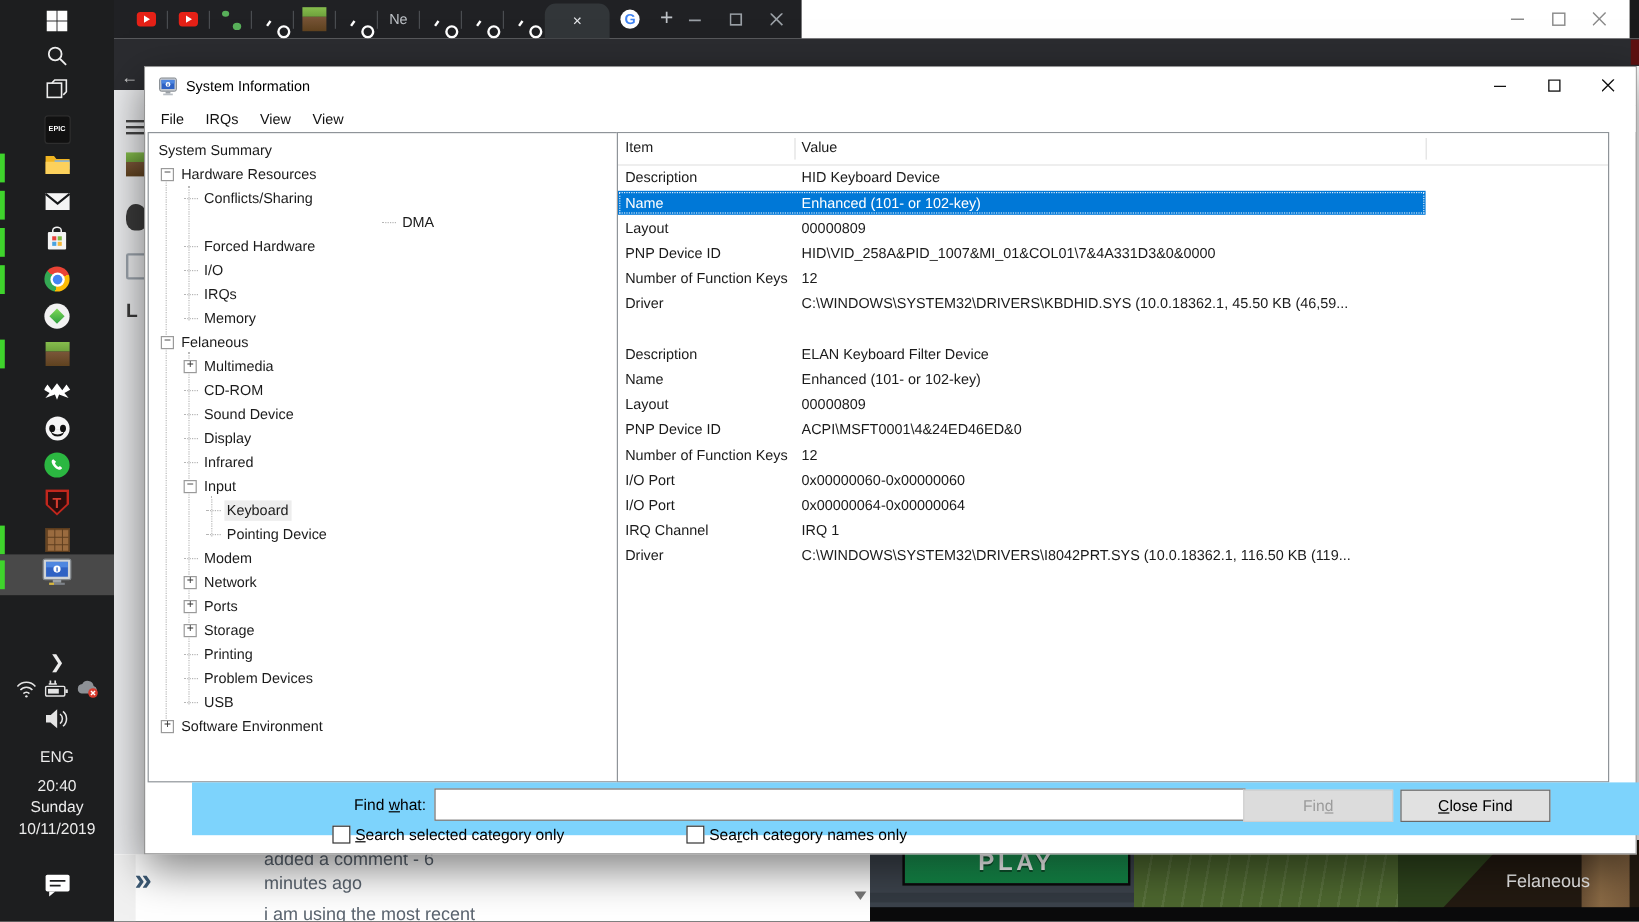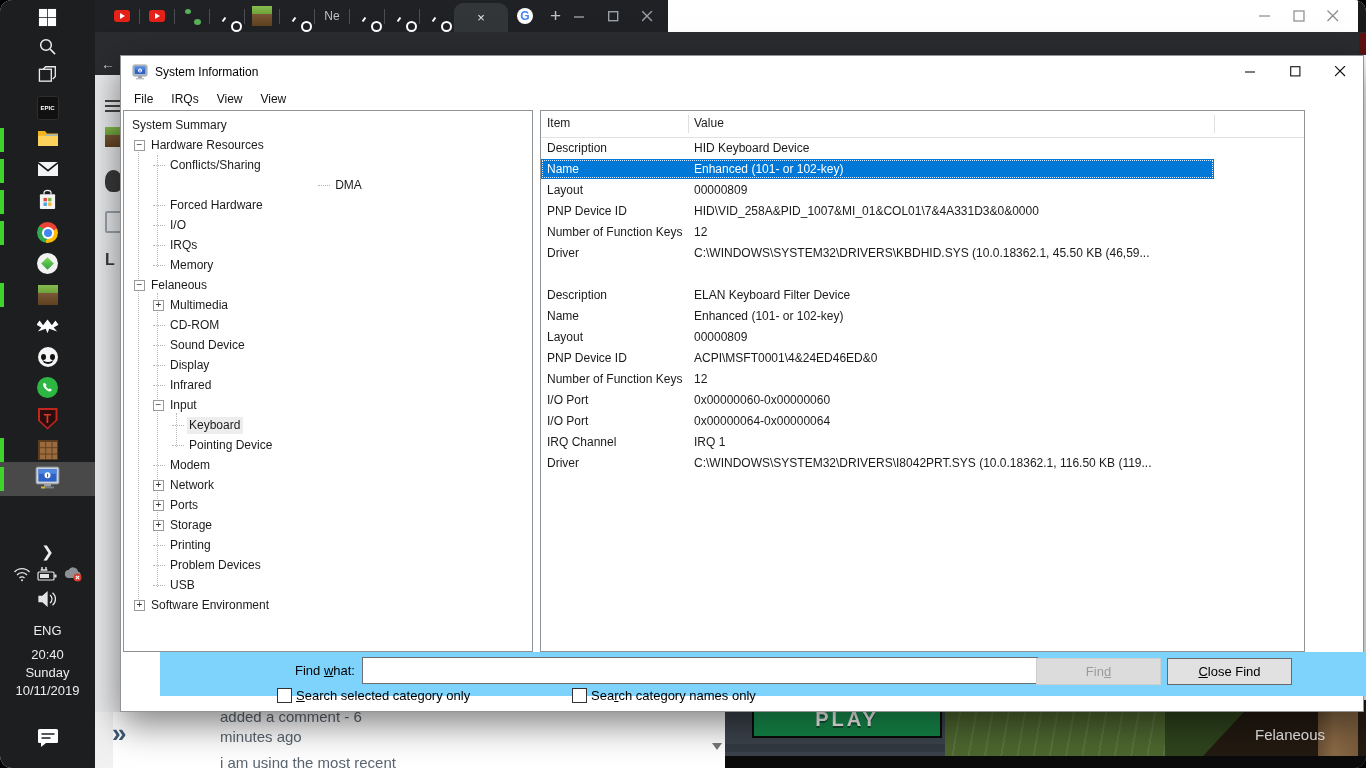--- a/index.html
+++ b/index.html
@@ -1,17 +1,17 @@
 <!DOCTYPE html>
 <html><head>
 <meta charset="utf-8">
 <style>
   html,body{margin:0;padding:0;background:#000;}
   #screen{position:relative;width:1366px;height:768px;overflow:hidden;background:#fff;
-          font-family:"Liberation Sans", sans-serif;border-radius:12px; -webkit-font-smoothing:antialiased;}
+          font-family:"Liberation Sans", sans-serif; -webkit-font-smoothing:antialiased;}
 
   
   #tabbar{position:absolute;left:95px;top:0;width:573px;height:32px;background:#202124;z-index:4;
           display:flex;align-items:center;padding-left:10px;box-sizing:border-box;}
   .tab{width:34px;height:32px;display:flex;align-items:center;justify-content:center;flex:0 0 auto;overflow:hidden;}
   .tab.active{width:54px;height:29px;background:#323639;border-radius:9px 9px 0 0;margin-top:3px;color:#e8eaed;font-size:13px;}
   .tab .tabtext{color:#bdc1c6;font-size:12px;white-space:nowrap;}
   .tsep{width:1px;height:15px;background:#4a4d51;flex:0 0 auto;}
   #newtab{color:#bdc1c6;font-size:19px;margin-left:8px;cursor:default;}
   .chrome-ctl{display:flex;gap:12px;position:absolute;right:10px;top:0;height:32px;align-items:center;}
@@ -99,21 +99,21 @@
            box-sizing:border-box;z-index:10;box-shadow:0 12px 34px rgba(0,0,0,.5);font-size:12px;color:#1b1b1b;}
   #si-titlebar{position:absolute;left:0;top:0;width:100%;height:32px;background:#fff;display:flex;align-items:center;}
   #si-title{margin-left:34px;font-size:12px;color:#000;}
   #si-icon{position:absolute;left:11px;top:8px;}
   .si-ctl{position:absolute;top:0;width:45px;height:31px;display:flex;align-items:center;justify-content:center;}
   #si-min{right:90px;} #si-max{right:45px;} #si-close{right:0;}
   #si-menubar{position:absolute;left:0;top:32px;width:100%;height:22px;background:#fff;display:flex;align-items:center;padding-left:4px;box-sizing:border-box;}
   .menu-item{padding:2px 9px;font-size:12px;color:#111;}
   .pane{position:absolute;top:54px;height:542px;border:1px solid #8f9499;background:#fff;box-sizing:border-box;overflow:hidden;}
   #tree-pane{left:2px;width:410px;}
-  #list-pane{left:419px;width:765px;}
+  #list-pane{left:393px;width:827px;}
 
   
   #tree{position:absolute;inset:2px;padding-top:2px;}
   .titem{position:relative;height:20px;line-height:20px;white-space:nowrap;z-index:1;}
   .tlabel{padding:1px 3px 2px 2px;}
   .tlabel.sel{background:#ededed;}
   .exp{display:inline-block;width:9px;height:9px;box-sizing:content-box;border:1px solid #9a9a9a;background:#fff;
        font-size:10px;line-height:8px;text-align:center;vertical-align:middle;margin-right:4px;color:#333;position:relative;z-index:2;}
   .stub{display:inline-block;width:12px;border-top:1px dotted #b5b5b5;vertical-align:middle;margin-right:3px;}
   .guide{position:absolute;width:0;border-left:1px dotted #b9b9b9;z-index:0;}

